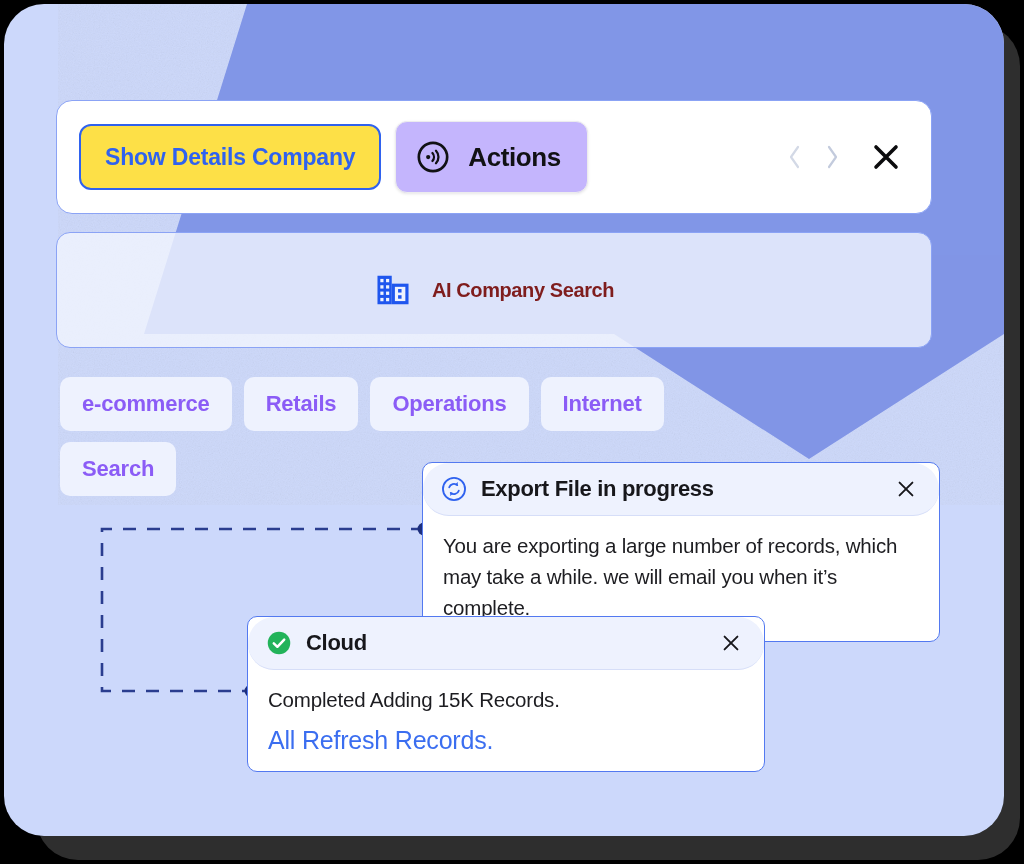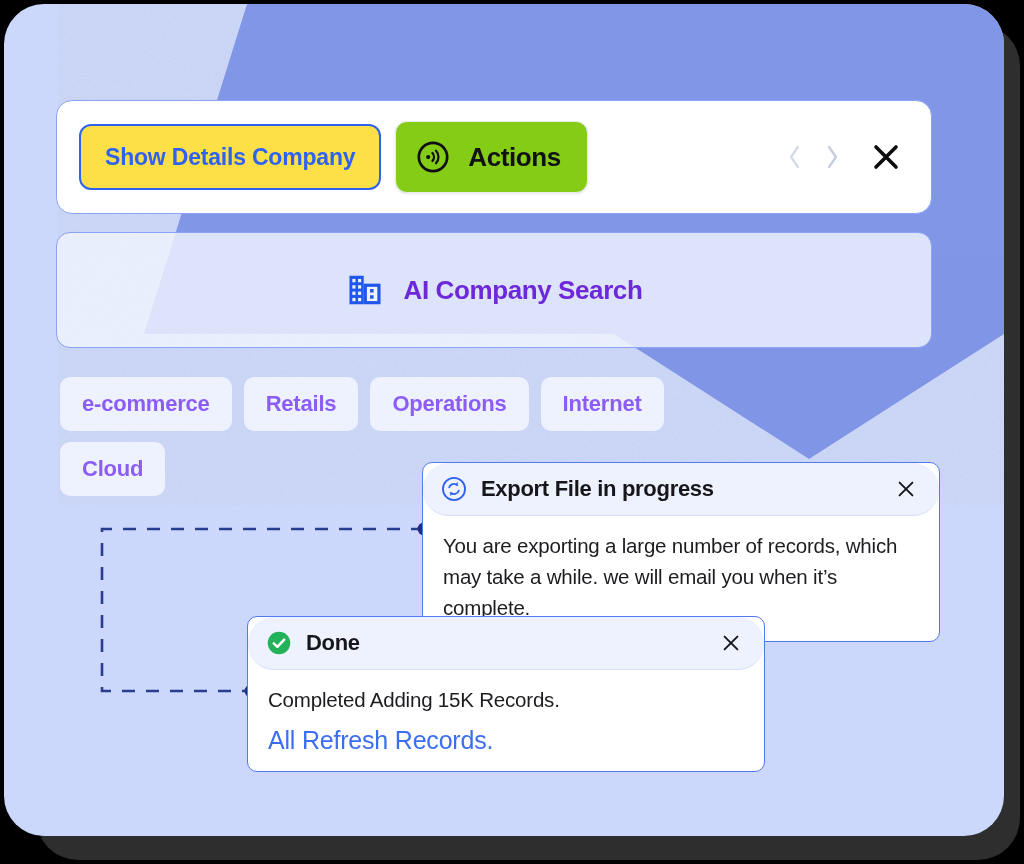--- a/index.html
+++ b/index.html
@@ -91,21 +91,21 @@
     box-sizing: border-box;
   }
 
   .btn-actions {
     height: 72px;
     margin-left: 14px;
     padding: 0 26px 0 20px;
     display: flex;
     align-items: center;
     gap: 18px;
-    background: #84cc16;
+    background: #c4b5fd;
     border: 1.5px solid #ececee;
     border-radius: 12px;
     box-shadow: 0 1px 3px rgba(0,0,0,0.10);
     cursor: pointer;
     box-sizing: border-box;
   }
   .btn-actions .label {
     font-size: 26px;
     font-weight: bold;
     color: #111114;
@@ -149,23 +149,23 @@
     border: 1.5px solid #8ba3f5;
     border-radius: 14px;
     box-sizing: border-box;
     display: flex;
     align-items: center;
     justify-content: center;
     gap: 20px;
     cursor: pointer;
   }
   .search-panel .label {
-    font-size: 26px;
+    font-size: 20px;
     font-weight: bold;
-    color: #6d28d9;
+    color: #7f1d1d;
     letter-spacing: -0.4px;
   }
 
   
   .tags {
     position: absolute;
     left: 56px;
     top: 373px;
     width: 620px;
     display: flex;
@@ -352,21 +352,21 @@
         </svg>
       </span>
       <span class="label">AI Company Search</span>
     </div>
 
     <div class="tags">
       <div class="chip">e-commerce</div>
       <div class="chip">Retails</div>
       <div class="chip">Operations</div>
       <div class="chip">Internet</div>
-      <div class="chip">Cloud</div>
+      <div class="chip">Search</div>
     </div>
 
     <svg class="connector" viewBox="0 0 400 220">
       <path d="M340 25 L18 25 L18 187 L167 187" fill="none" stroke="#2a3d8f" stroke-width="2.6" stroke-dasharray="13 11" stroke-linecap="butt"></path>
       <circle cx="340" cy="25" r="6.5" fill="#1d2f7d"></circle>
       <circle cx="167" cy="187" r="6.5" fill="#1d2f7d"></circle>
     </svg>
 
     <div class="notif" id="notif-export">
       <div class="notif-head">
@@ -392,21 +392,21 @@
     </div>
 
     <div class="notif" id="notif-done">
       <div class="notif-head">
         <span>
           <svg class="icon" width="26" height="26" viewBox="0 0 24 24">
             <circle cx="12" cy="12" r="10.4" fill="#22b35a"></circle>
             <path d="M7.2 12.3 L10.5 15.5 L16.8 8.9" fill="none" stroke="#ffffff" stroke-width="2.3" stroke-linecap="round" stroke-linejoin="round"></path>
           </svg>
         </span>
-        <span class="notif-title">Done</span>
+        <span class="notif-title">Cloud</span>
         <span class="notif-close">
           <svg class="icon" width="22" height="22" viewBox="0 0 24 24">
             <path d="M5 5 L19 19 M19 5 L5 19" fill="none" stroke="#17171b" stroke-width="2.1" stroke-linecap="round"></path>
           </svg>
         </span>
       </div>
       <div class="notif-body">
         <div class="notif-text">Completed Adding 15K Records.</div>
         <a class="notif-link">All Refresh Records.</a>
       </div>

